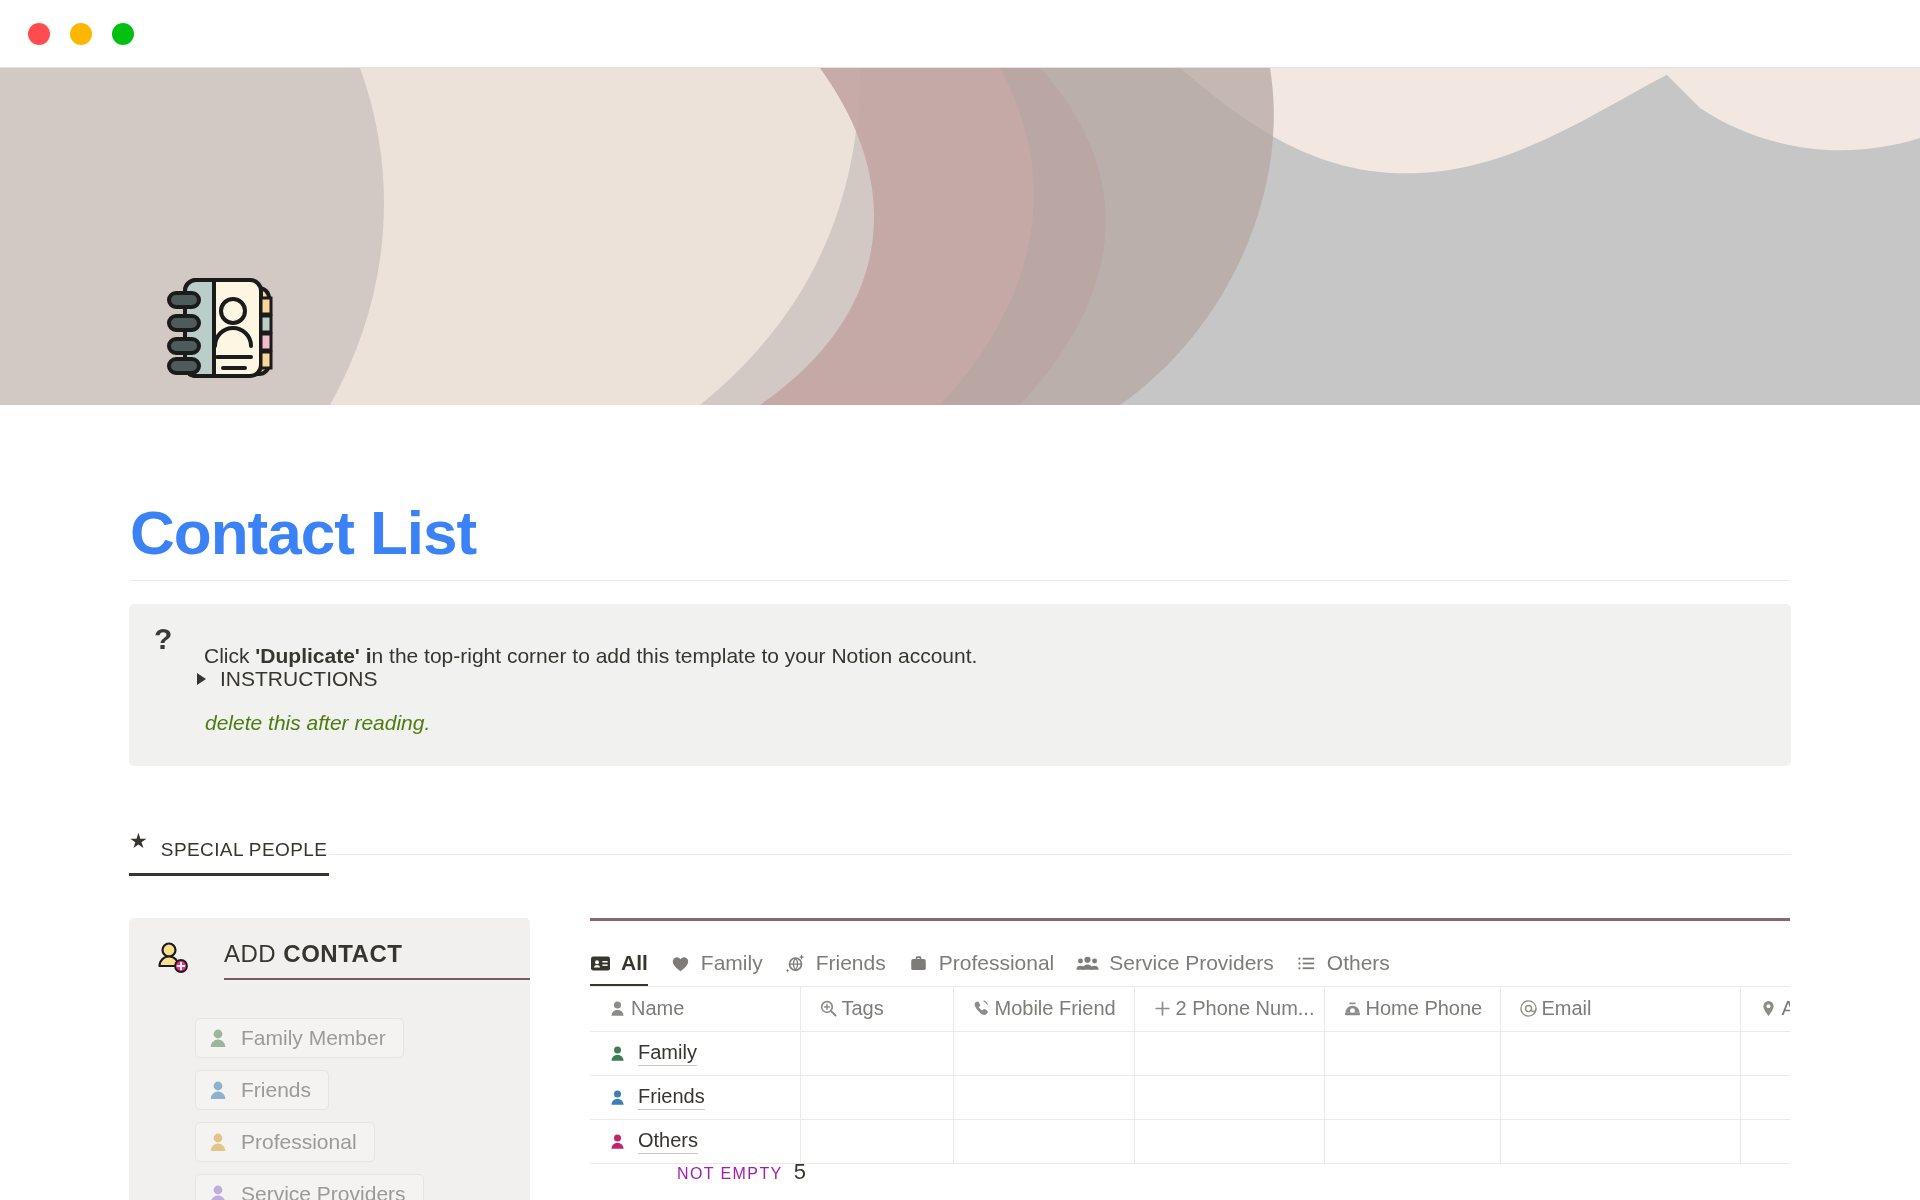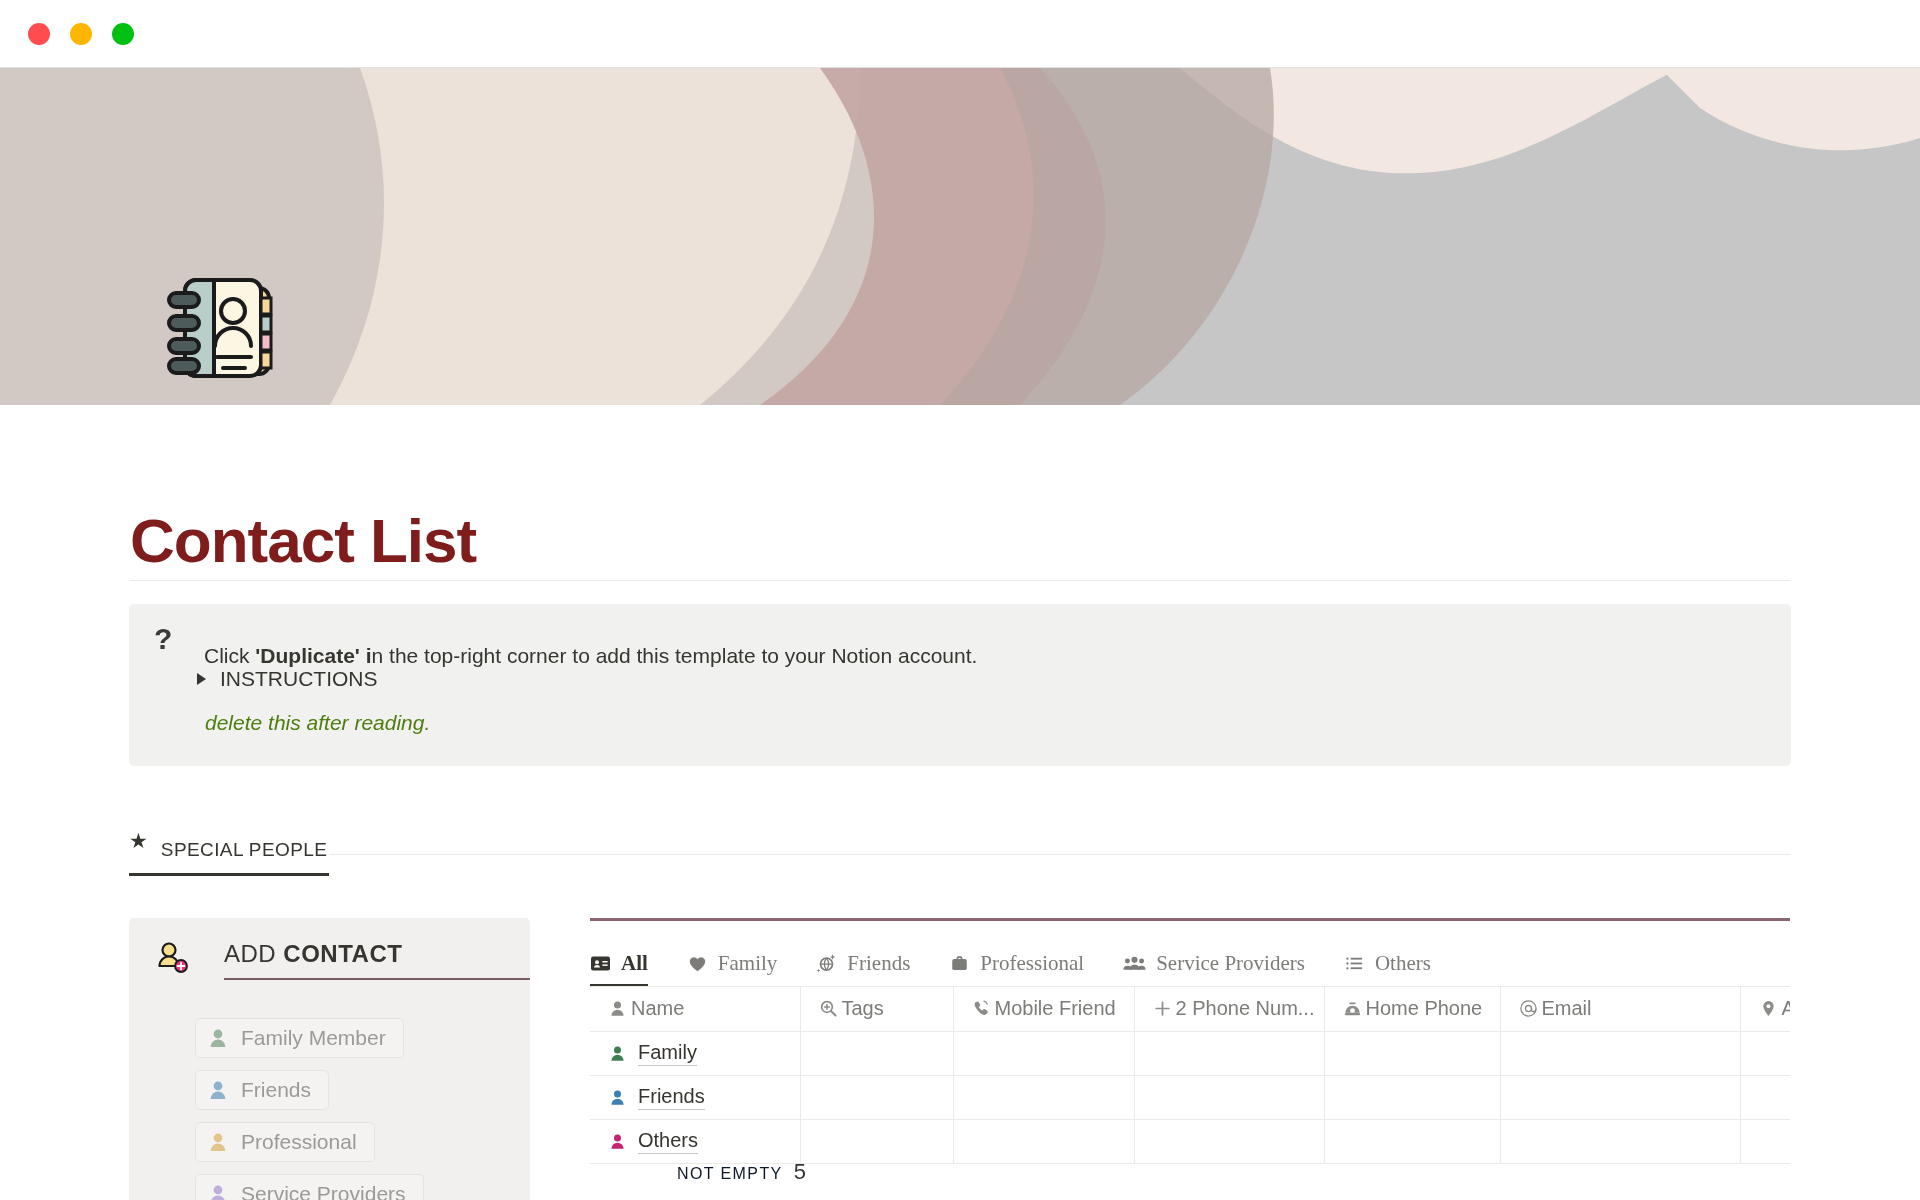--- a/index.html
+++ b/index.html
@@ -34,22 +34,22 @@
 
   
   .page { position: absolute; left: 0; top: 405px; width: 1920px; }
 
   .page-icon {
     position: absolute; left: 155px; top: -145px;
     width: 136px; height: 136px;
   }
 
   .page-title {
-    position: absolute; left: 130px; top: 100px;
-    font-size: 62px; font-weight: bold; color: #7f1d1d;
+    position: absolute; left: 130px; top: 92px;
+    font-size: 62px; font-weight: bold; color: #3b82f6;
     letter-spacing: -1px;
   }
 
   .title-rule {
     position: absolute; left: 130px; top: 175px; width: 1660px; height: 1px;
     background: #e9e9e7;
   }
 
   
   .callout {
@@ -148,23 +148,22 @@
   .db {
     position: absolute; left: 590px; top: 513px;
     width: 1200px;
   }
   .db-topline {
     position: absolute; left: 0; top: 0; width: 1200px; height: 3px;
     background: #8a6670;
   }
   .db-tabs {
     position: absolute; left: 0; top: 23px;
-    display: flex; align-items: center; gap: 39px;
+    display: flex; align-items: center; gap: 22px;
     height: 44px;
-    font-family: Liberation Serif, serif;
   }
   .db-tab {
     display: flex; align-items: center; gap: 10px;
     font-size: 21px; color: #7d7c78;
     height: 44px;
     white-space: nowrap;
   }
   .db-tab.active { color: #37352f; font-weight: 600; position: relative; }
   .db-tab.active::after {
     content: ""; position: absolute; left: 0; right: 0; bottom: -2px;
@@ -211,21 +210,21 @@
   .col-home  { width: 176px; }
   .col-email { width: 240px; }
   .col-addr  { width: 112px; }
 
   .db-footer {
     position: absolute; left: 87px; top: 241px;
     display: flex; align-items: baseline; gap: 11px;
     white-space: nowrap;
   }
   .db-footer .lbl {
-    font-size: 16px; color: #0f172a; letter-spacing: 1.4px;
+    font-size: 16px; color: #a21caf; letter-spacing: 1.4px;
   }
   .db-footer .val { font-size: 22px; color: #37352f; }
 
   
   .db-clip {
     position: absolute; left: 0; top: 0; width: 1200px; height: 400px;
     overflow: hidden;
   }
 </style>
 </head>

